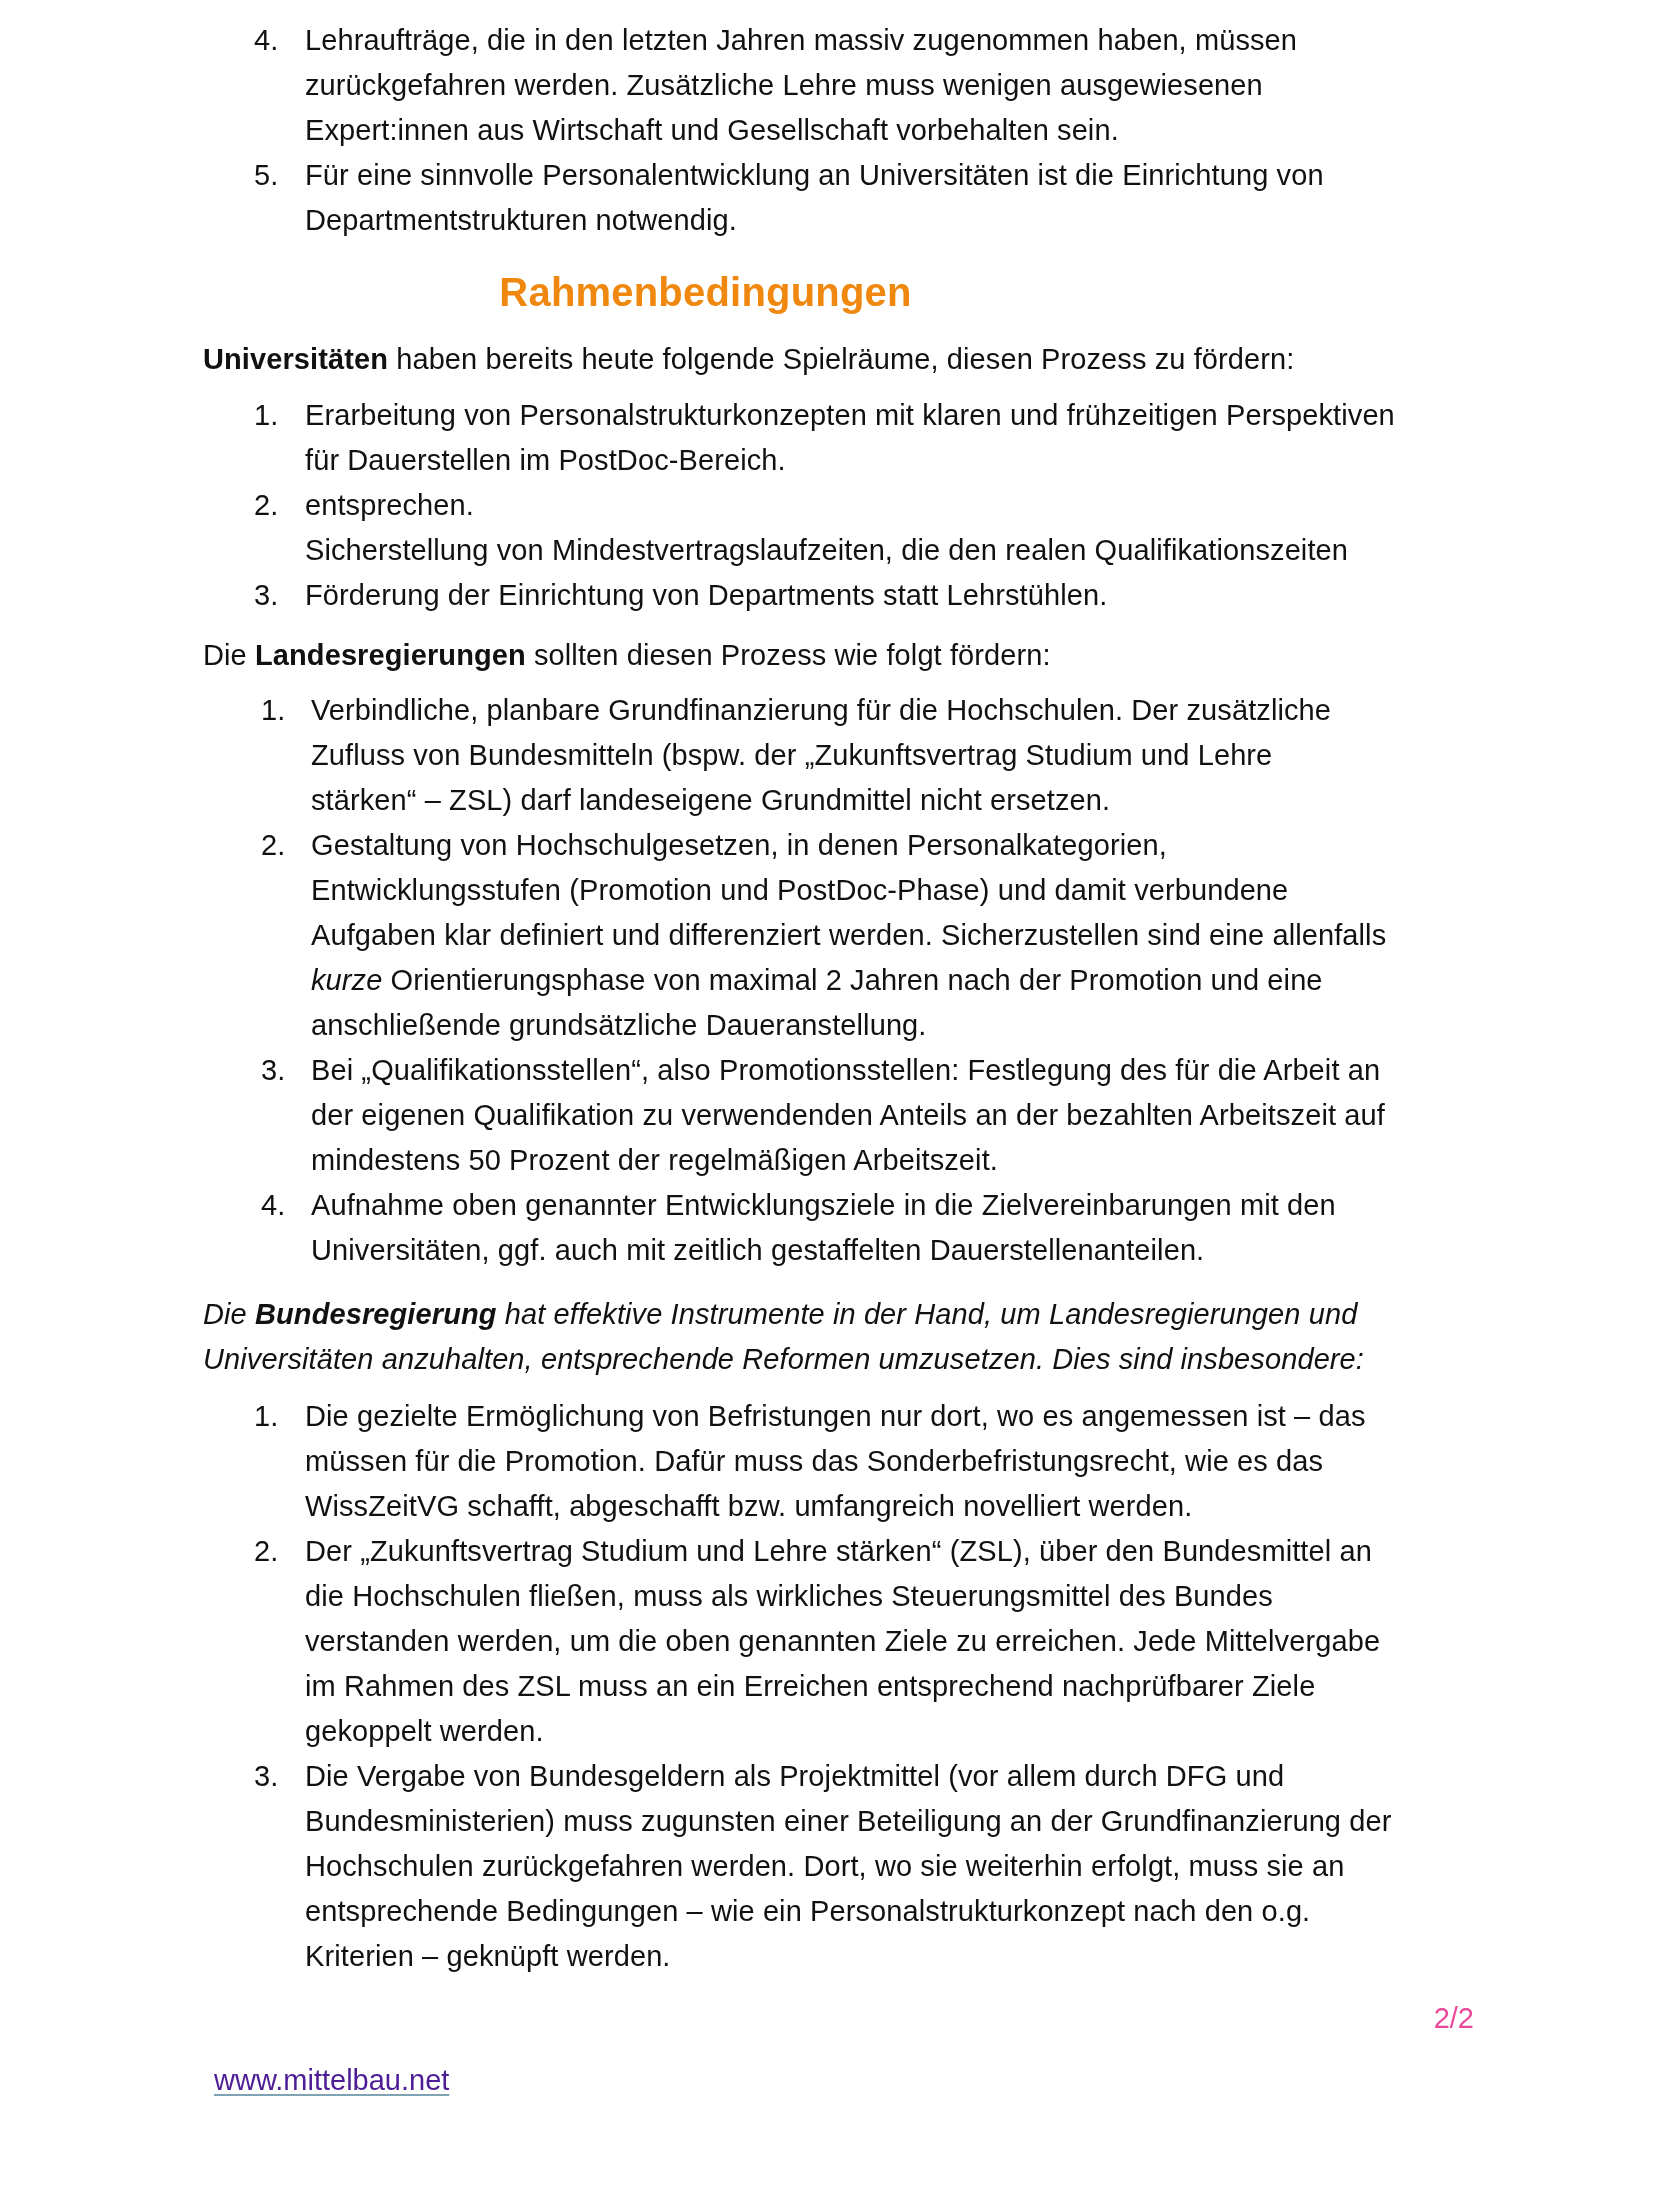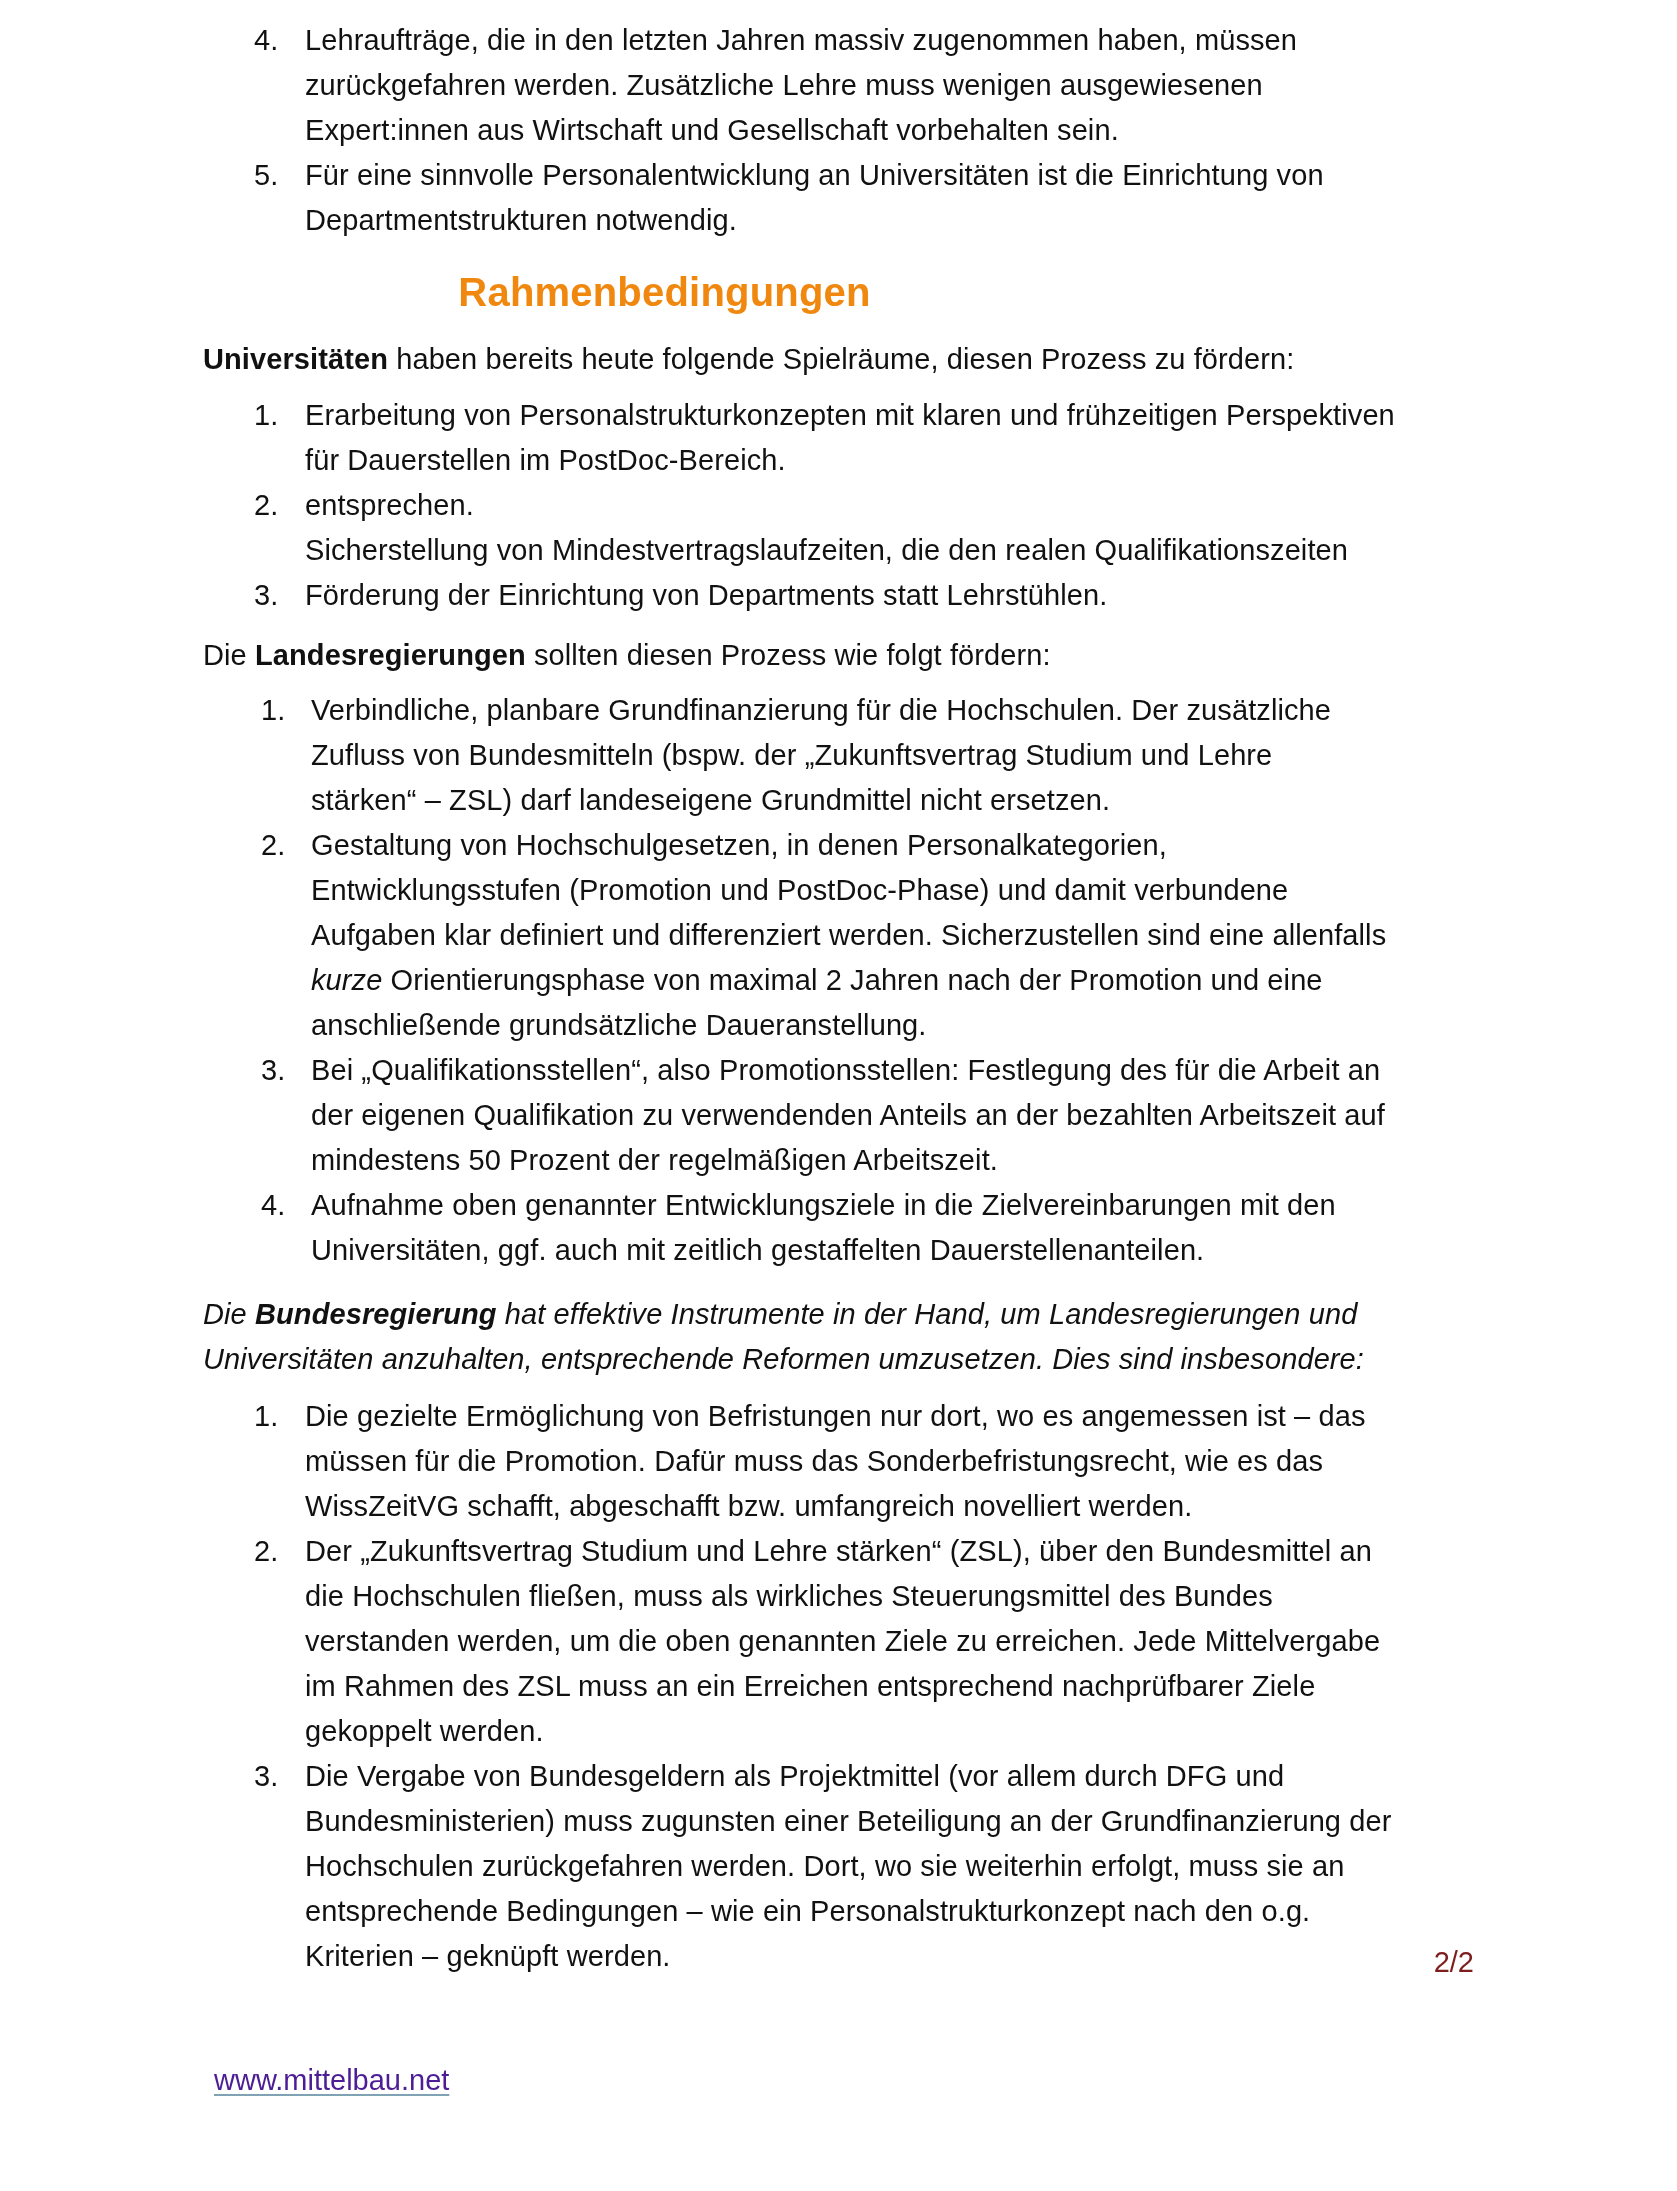--- a/index.html
+++ b/index.html
@@ -53,44 +53,45 @@
     position: absolute;
     left: 0;
     width: 1329px;
     top: 267px;
     text-align: center;
     font-size: 40px;
     line-height: 51px;
     font-weight: bold;
     color: #F0870F;
     letter-spacing: 0.2px;
+    padding-left: 41px;
   }
   .bold { font-weight: bold; }
   .italic { font-style: italic; }
 
   .footer-link {
     position: absolute;
     left: 214px;
     top: 2058px;
     font-size: 29px;
     line-height: 45px;
     color: #4c1d95;
     text-decoration: underline;
     text-decoration-thickness: 1.7px;
     text-underline-offset: 4.3px;
     text-decoration-color: #7FA3B2;
     cursor: pointer;
   }
   .footer-page {
     position: absolute;
     right: 203px;
-    top: 1940px;
+    top: 1996px;
     font-size: 29px;
     line-height: 45px;
-    color: #7f1d1d;
+    color: #ec4899;
   }
 </style>
 </head>
 <body>
 
 <div class="page">
 
   <div class="block list-a" style="top:18px;">
     <div class="list-item">
       <span class="list-num">4.</span>

